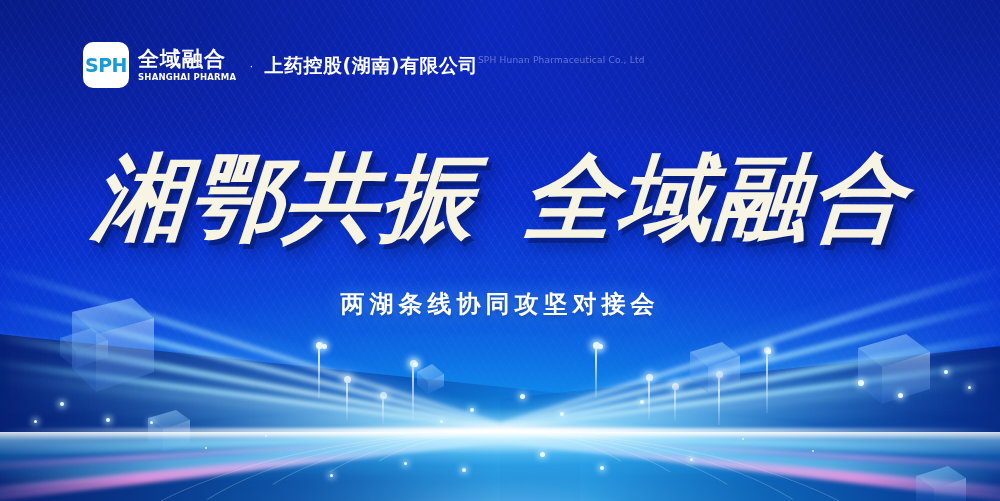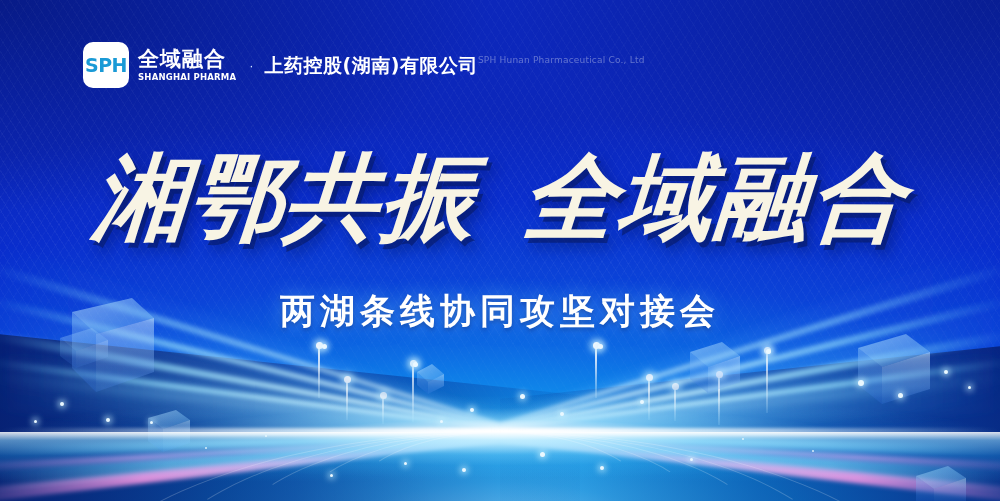--- a/index.html
+++ b/index.html
@@ -145,21 +145,21 @@
   #headline .gap{display:inline-block;width:46px;}
 
   
   #subtitle-wrap{
     position:absolute;left:0;right:0;top:288px;text-align:center;
   }
   #subtitle{
     display:inline-block;
     font-family:"DejaVu Sans","Liberation Sans",sans-serif;
     font-weight:bold;
-    font-size:35px;
+    font-size:24px;
     letter-spacing:5px;
     color:#ffffff;
     text-shadow:0 0 18px rgba(120,200,255,.55), 0 2px 4px rgba(5,25,100,.5);
   }
 </style>
 </head>
 <body>
 
 <div id="stage">
 

